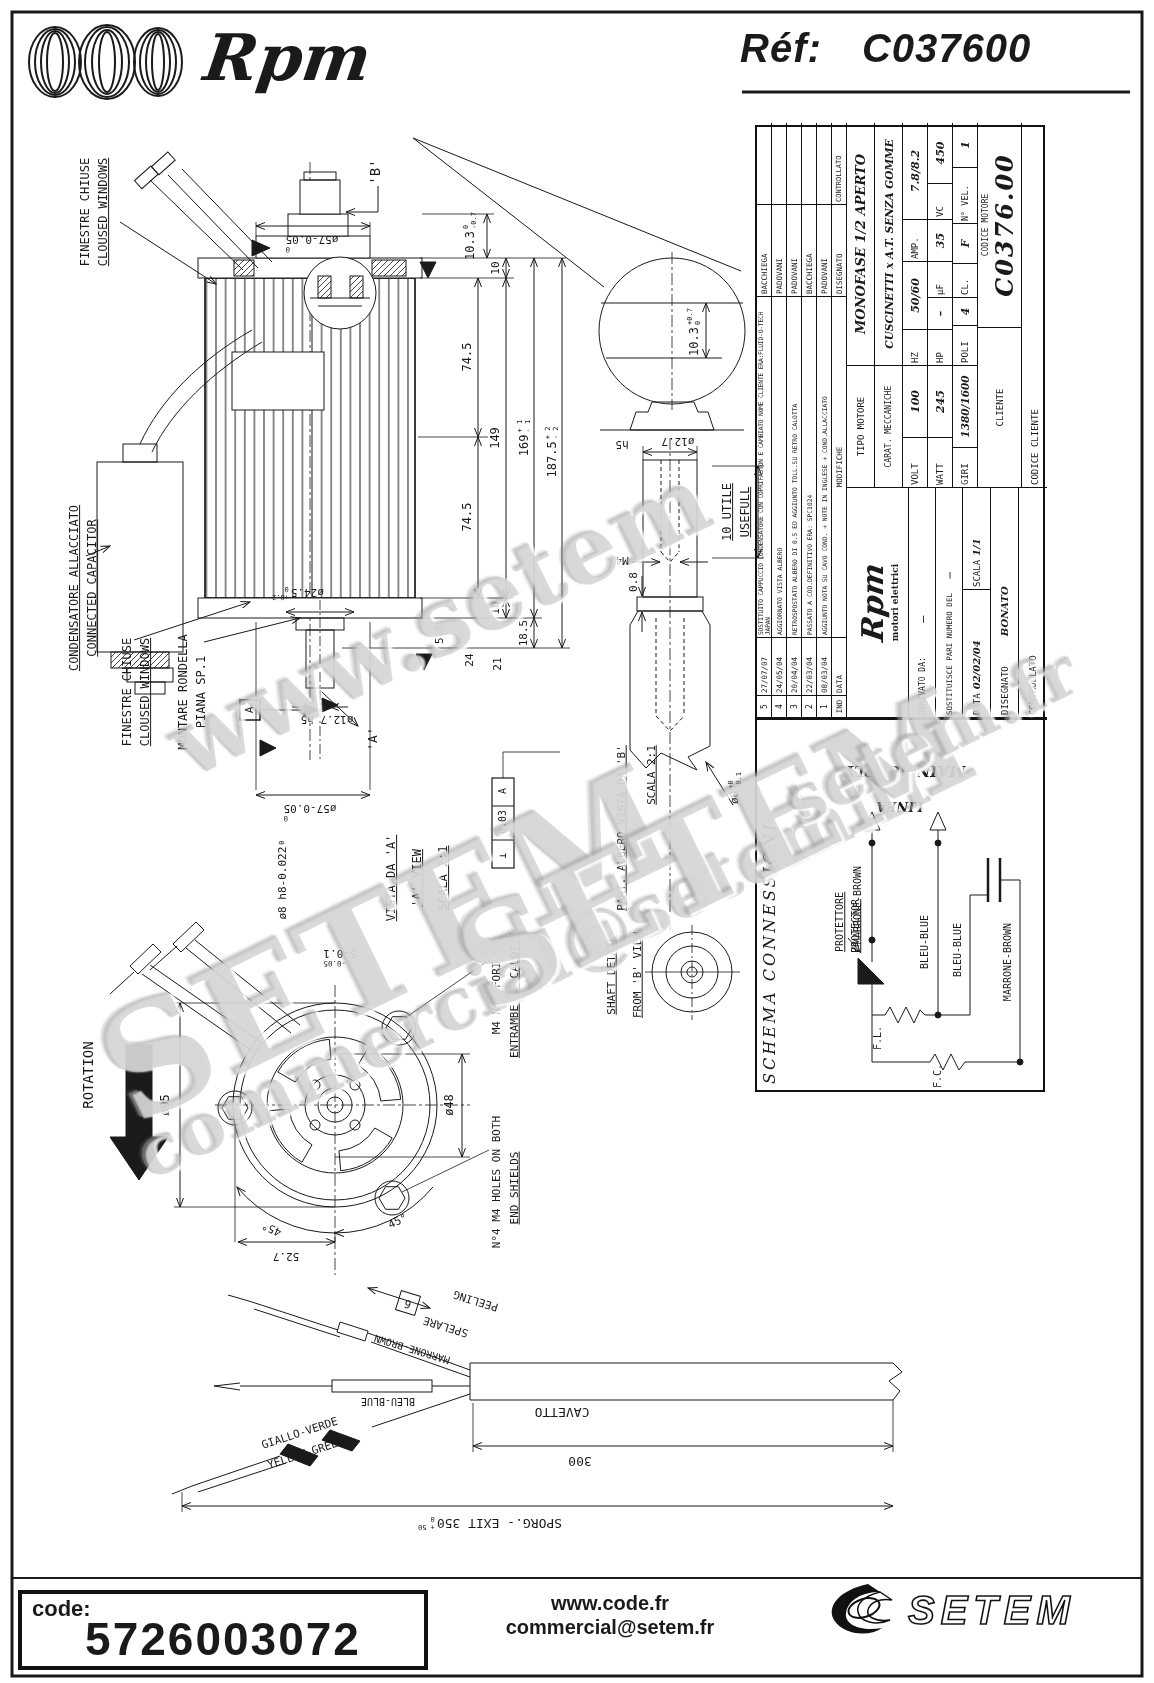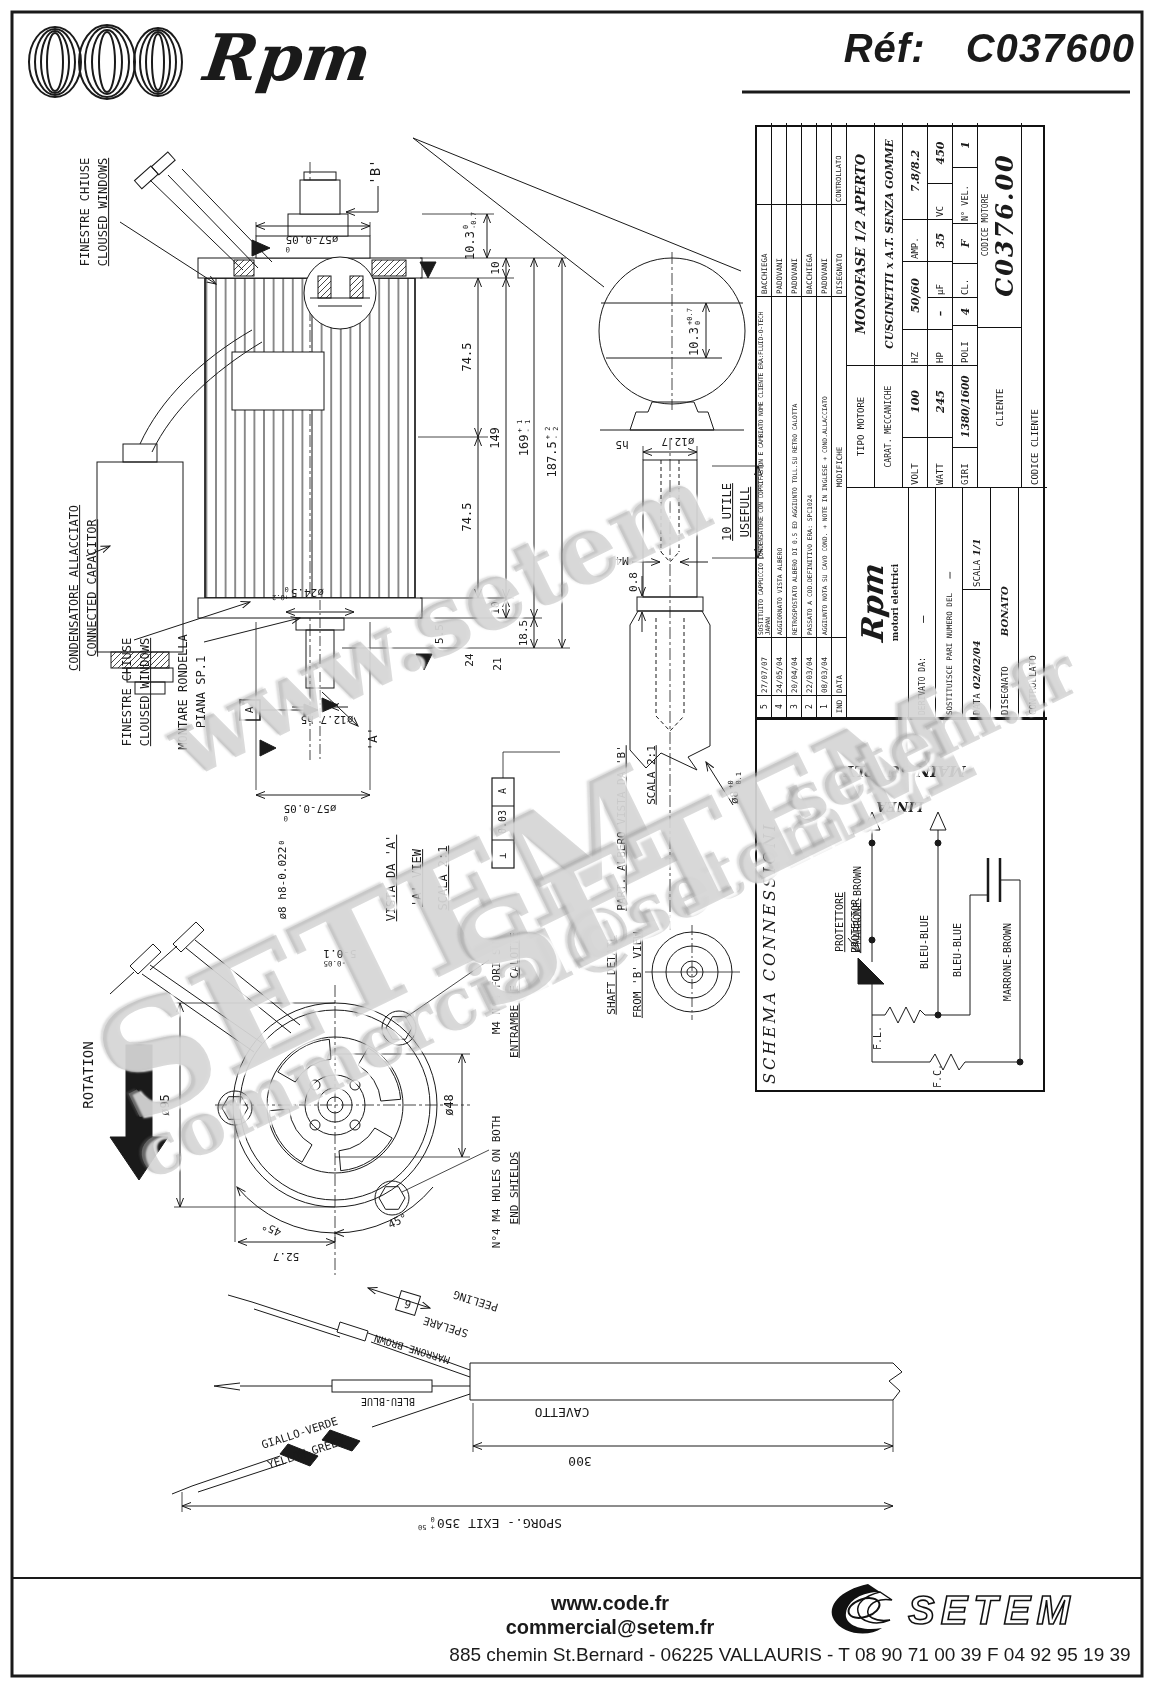--- a/index.html
+++ b/index.html
@@ -12,21 +12,21 @@
   .ul{text-decoration:underline}
   .tolc{display:inline-flex;flex-direction:column;vertical-align:middle;font-size:7px;line-height:7.5px;margin-left:2px;text-align:left}
   .tolc i{font-style:normal}
   .tline{font-size:7.5px;text-align:right;line-height:8px}
   .ser{font-family:"DejaVu Serif",serif;font-style:italic;font-weight:bold}
   .wm{position:absolute;font-family:"DejaVu Serif",serif;font-weight:bold;white-space:nowrap;
       color:rgba(170,170,170,0.42);text-shadow:3px 3px 2px rgba(255,255,255,0.85),-2px -2px 2px rgba(130,130,130,0.28);
       transform:rotate(-26deg);transform-origin:0 0;z-index:5;pointer-events:none}
   .hdr-brand{position:absolute;left:30px;top:20px;display:flex;align-items:center;gap:10px}
   .brandtxt{font-family:"DejaVu Serif",serif;font-style:italic;font-weight:900;font-size:64px;transform:skewX(-8deg)}
-  .ref{position:absolute;left:740px;top:26px;width:395px;text-align:right;font-family:"Liberation Sans",sans-serif;
+  .ref{position:absolute;left:740px;top:26px;width:395px;text-align:left;font-family:"Liberation Sans",sans-serif;
        font-style:italic;font-weight:bold;font-size:40px;letter-spacing:1px}
   
   .tb{position:absolute;left:755px;top:1092px;width:967px;height:290px;transform:rotate(-90deg);
       transform-origin:0 0;border:2px solid #111;box-sizing:border-box;background:transparent;z-index:4}
   .tb .cell{position:absolute;box-sizing:border-box;border-left:1px solid #111;border-bottom:1px solid #111;
       overflow:hidden;display:flex;align-items:center;gap:4px;padding:0 2px}
   .tb .cc{justify-content:center}
   .tb .nob{border-left:none}
   .hv{font-family:"DejaVu Serif",serif;font-style:italic;font-weight:bold}
   .schema-title{position:absolute;left:4px;top:3px;width:362px;text-align:center;
@@ -503,23 +503,26 @@
   <div class="cell cc hv" style="left:922px;top:196px;width:45px;height:25px;font-size:11px">1</div>
 
   <div class="cell cc" style="left:602px;top:221px;width:160px;height:44px;font-size:9px">CLIENTE</div>
   <div class="cell cc" style="left:762px;top:221px;width:205px;height:44px;flex-direction:column;gap:0">
     <span style="font-size:8px">CODICE MOTORE</span>
     <span class="hv" style="font-size:24px;letter-spacing:2px">C0376.00</span>
   </div>
   <div class="cell" style="left:602px;top:265px;width:365px;height:25px;font-size:9px;border-bottom:none">CODICE CLIENTE</div>
 </div>
 
+<div class="footer-code z2">
+  <div class="clabel">code:</div>
+  <div class="cval">5726003072</div>
+</div>
 <div class="fsite z2">www.code.fr</div>
 <div class="femail z2">commercial@setem.fr</div>
-<div class="faddr z2">885 chemin St.Bernard  -  06225 VALLAURIS  -  T 08 90 71 00 39   F 04 92 95 19 39</div>
 <svg class="z2" style="left:820px;top:1580px;position:absolute" width="310" height="62" viewBox="0 0 310 62">
   <path d="M48,4 C20,10 6,26 14,40 C22,54 48,58 62,48 C40,52 24,44 26,33 C28,20 42,12 60,12 Z" fill="#111"></path>
   <path d="M60,12 C44,16 36,24 38,32 C40,42 56,46 70,40 C54,42 46,36 48,30 C50,22 60,18 72,20 Z" fill="#fff" stroke="#111" stroke-width="1.5"></path>
   <ellipse cx="44" cy="28" rx="16" ry="9" fill="none" stroke="#111" stroke-width="2" transform="rotate(-18 44 28)"></ellipse>
   <text x="88" y="44" font-family="Liberation Sans, sans-serif" font-style="italic" font-weight="bold" font-size="40" letter-spacing="6" fill="#fff" stroke="#111" stroke-width="1.6">SETEM</text>
 </svg>
 
 </div>
 
 </body></html>

